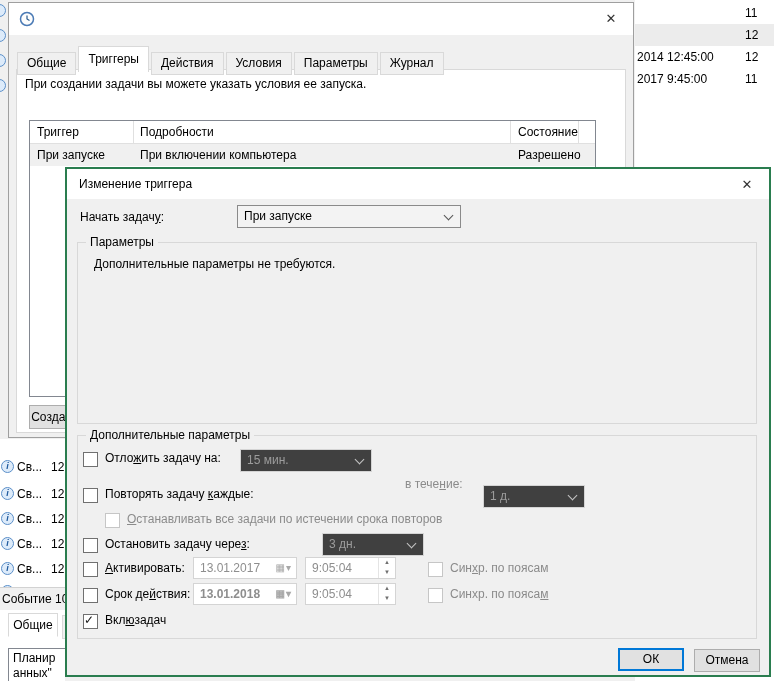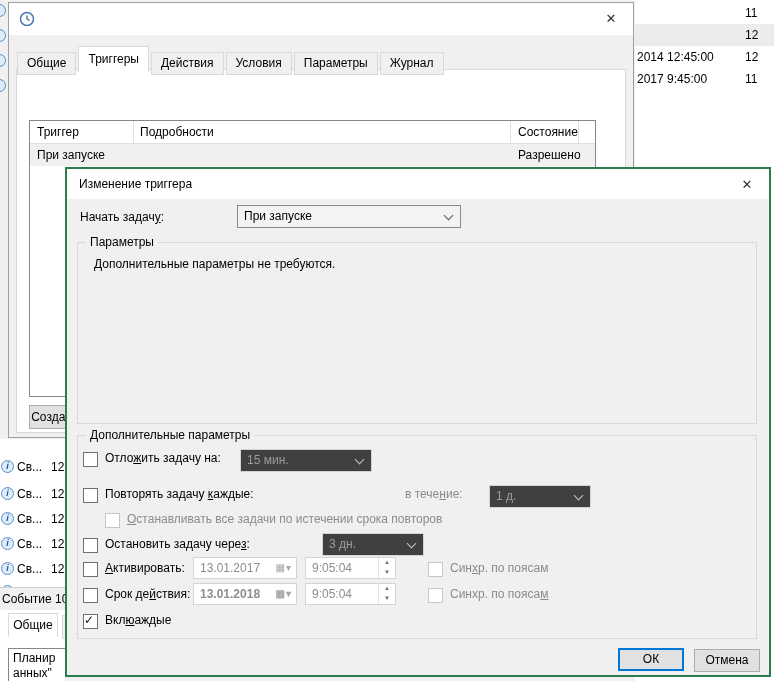--- a/index.html
+++ b/index.html
@@ -159,31 +159,33 @@
     </div>
     <div class="tabstrip" style="left:8px;top:46px;">
       <span class="ptab">Общие</span>
       <span class="ptab active">Триггеры</span>
       <span class="ptab">Действия</span>
       <span class="ptab">Условия</span>
       <span class="ptab">Параметры</span>
       <span class="ptab">Журнал</span>
     </div>
     <div class="page" style="left:7px;top:66px;width:608px;height:362px;">
+      <div class="abs" style="left:8px;top:7px;white-space:nowrap;">При создании задачи вы можете указать условия ее запуска.</div>
       <div class="tbl" style="left:12px;top:50px;width:565px;height:275px;">
         <div class="hdr">
           <span style="left:7px;">Триггер</span>
           <span style="left:110px;">Подробности</span>
           <span style="left:488px;">Состояние</span>
           <span class="vsep" style="left:103px;"></span>
           <span class="vsep" style="left:480px;"></span>
           <span class="vsep" style="left:548px;"></span>
         </div>
         <div class="trow">
           <span style="left:7px;">При запуске</span>
+          <span style="left:110px;">При включении компьютера</span>
           <span style="left:488px;">Разрешено</span>
         </div>
       </div>
       <div class="btn" style="left:12px;top:335px;width:58px;height:22px;line-height:22px;overflow:hidden;">Создать...</div>
     </div>
   </div>
 
   <div class="win" style="left:65px;top:167px;width:702px;height:506px;border:2px solid #2a7d4f;">
     <div class="titlebar">
       <span class="ttl" style="margin-left:12px;">Изменение триггера</span>
@@ -212,24 +214,24 @@
       </span>
       <div class="cmb dis" style="left:162px;top:13px;width:124px;">
         <span>15 мин.</span>
         <span class="chev"></span>
       </div>
 
       <span class="cb" style="left:5px;top:52px;"></span>
       <span class="lb" style="left:27px;top:51px;">
         <span>Повторять задачу </span><u>к</u><span>аждые:</span>
       </span>
-      <span class="lb gray" style="left:327px;top:51px;text-align:center;">
+      <span class="lb gray" style="left:327px;top:41px;text-align:center;">
         <span>в тече</span><u>н</u><span>ие:</span>
       </span>
-      <div class="cmb dis" style="left:405px;top:49px;width:94px;margin-left:6px;">
+      <div class="cmb dis" style="left:405px;top:49px;width:94px;">
         <span>1 д.</span>
         <span class="chev"></span>
       </div>
 
       <span class="cb dis" style="left:27px;top:77px;"></span>
       <span class="lb gray" style="left:49px;top:76px;">
         <span></span><u>О</u><span>станавливать все задачи по истечении срока повторов</span>
       </span>
 
       <span class="cb" style="left:5px;top:102px;"></span>
@@ -278,21 +280,21 @@
       </div>
       <span class="cb dis" style="left:350px;top:152px;"></span>
       <span class="lb gray" style="left:372px;top:151px;">
         <span>Синхр. по пояса</span><u>м</u><span></span>
       </span>
 
       <span class="cb" style="left:5px;top:178px;">
         <span class="mark">✓</span>
       </span>
       <span class="lb" style="left:27px;top:177px;">
-        <span>Вкл</span><u>ю</u><span>аждые</span>
+        <span>Вкл</span><u>ю</u><span>задач</span>
       </span>
     </div>
 
     <div class="btn default" style="left:551px;top:479px;width:62px;height:19px;line-height:19px;">ОК</div>
     <div class="btn" style="left:627px;top:480px;width:64px;height:21px;line-height:21px;">Отмена</div>
   </div>
 
 </div>
 
 </body></html>

